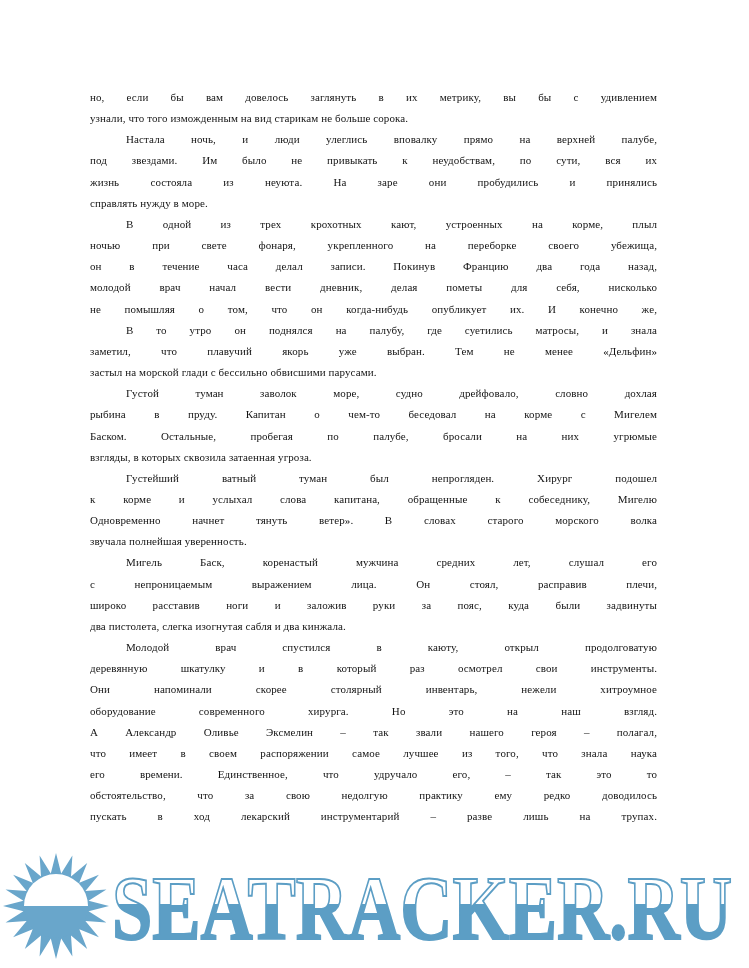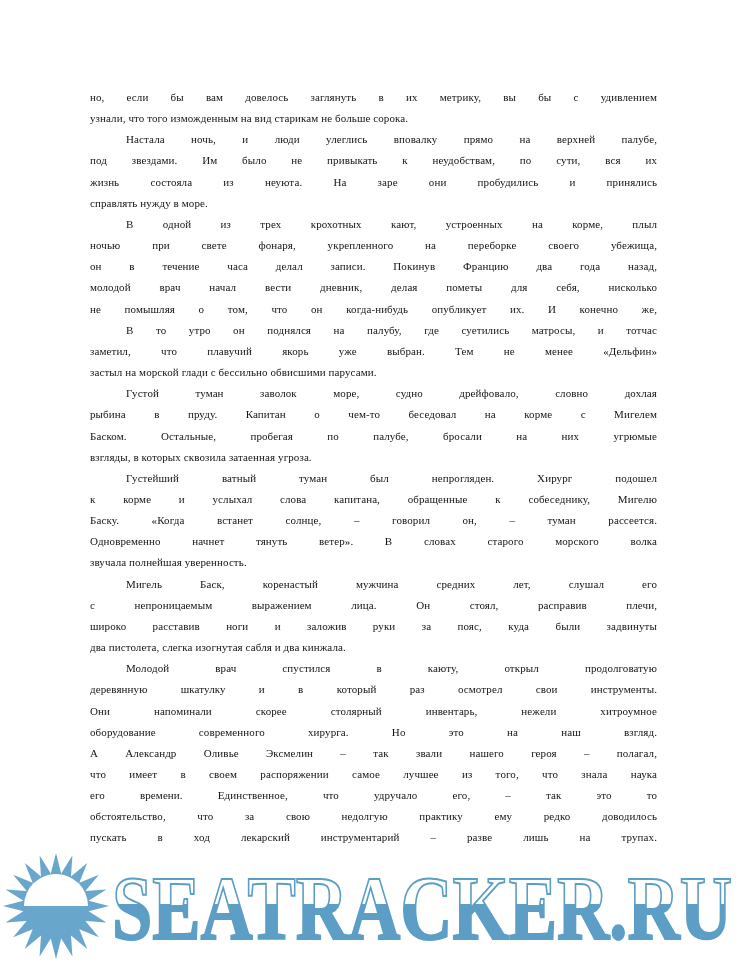--- a/index.html
+++ b/index.html
@@ -81,30 +81,29 @@
       <div class="line endpara">узнали, что того изможденным на вид старикам не больше сорока.</div>
       <div class="line indent">Настала ночь, и люди улеглись вповалку прямо на верхней палубе,</div>
       <div class="line">под звездами. Им было не привыкать к неудобствам, по сути, вся их</div>
       <div class="line">жизнь состояла из неуюта. На заре они пробудились и принялись</div>
       <div class="line endpara">справлять нужду в море.</div>
       <div class="line indent">В одной из трех крохотных кают, устроенных на корме, плыл</div>
       <div class="line">ночью при свете фонаря, укрепленного на переборке своего убежища,</div>
       <div class="line">он в течение часа делал записи. Покинув Францию два года назад,</div>
       <div class="line">молодой врач начал вести дневник, делая пометы для себя, нисколько</div>
       <div class="line">не помышляя о том, что он когда-нибудь опубликует их. И конечно же,</div>
-      <div class="line indent">В то утро он поднялся на палубу, где суетились матросы, и тотчас</div>
+      <div class="line indent">В то утро он поднялся на палубу, где суетились матросы, и знала</div>
       <div class="line">заметил, что плавучий якорь уже выбран. Тем не менее «Дельфин»</div>
       <div class="line endpara">застыл на морской глади с бессильно обвисшими парусами.</div>
       <div class="line indent">Густой туман заволок море, судно дрейфовало, словно дохлая</div>
       <div class="line">рыбина в пруду. Капитан о чем-то беседовал на корме с Мигелем</div>
       <div class="line">Баском. Остальные, пробегая по палубе, бросали на них угрюмые</div>
       <div class="line endpara">взгляды, в которых сквозила затаенная угроза.</div>
       <div class="line indent">Густейший ватный туман был непрогляден. Хирург подошел</div>
       <div class="line">к корме и услыхал слова капитана, обращенные к собеседнику, Мигелю</div>
-      <div class="line">Баску. «Когда встанет солнце, – говорил он, – туман рассеется.</div>
       <div class="line">Одновременно начнет тянуть ветер». В словах старого морского волка</div>
       <div class="line endpara">звучала полнейшая уверенность.</div>
       <div class="line indent">Мигель Баск, коренастый мужчина средних лет, слушал его</div>
       <div class="line">с непроницаемым выражением лица. Он стоял, расправив плечи,</div>
       <div class="line">широко расставив ноги и заложив руки за пояс, куда были задвинуты</div>
       <div class="line endpara">два пистолета, слегка изогнутая сабля и два кинжала.</div>
       <div class="line indent">Молодой врач спустился в каюту, открыл продолговатую</div>
       <div class="line">деревянную шкатулку и в который раз осмотрел свои инструменты.</div>
       <div class="line">Они напоминали скорее столярный инвентарь, нежели хитроумное</div>
       <div class="line">оборудование современного хирурга. Но это на наш взгляд.</div>

